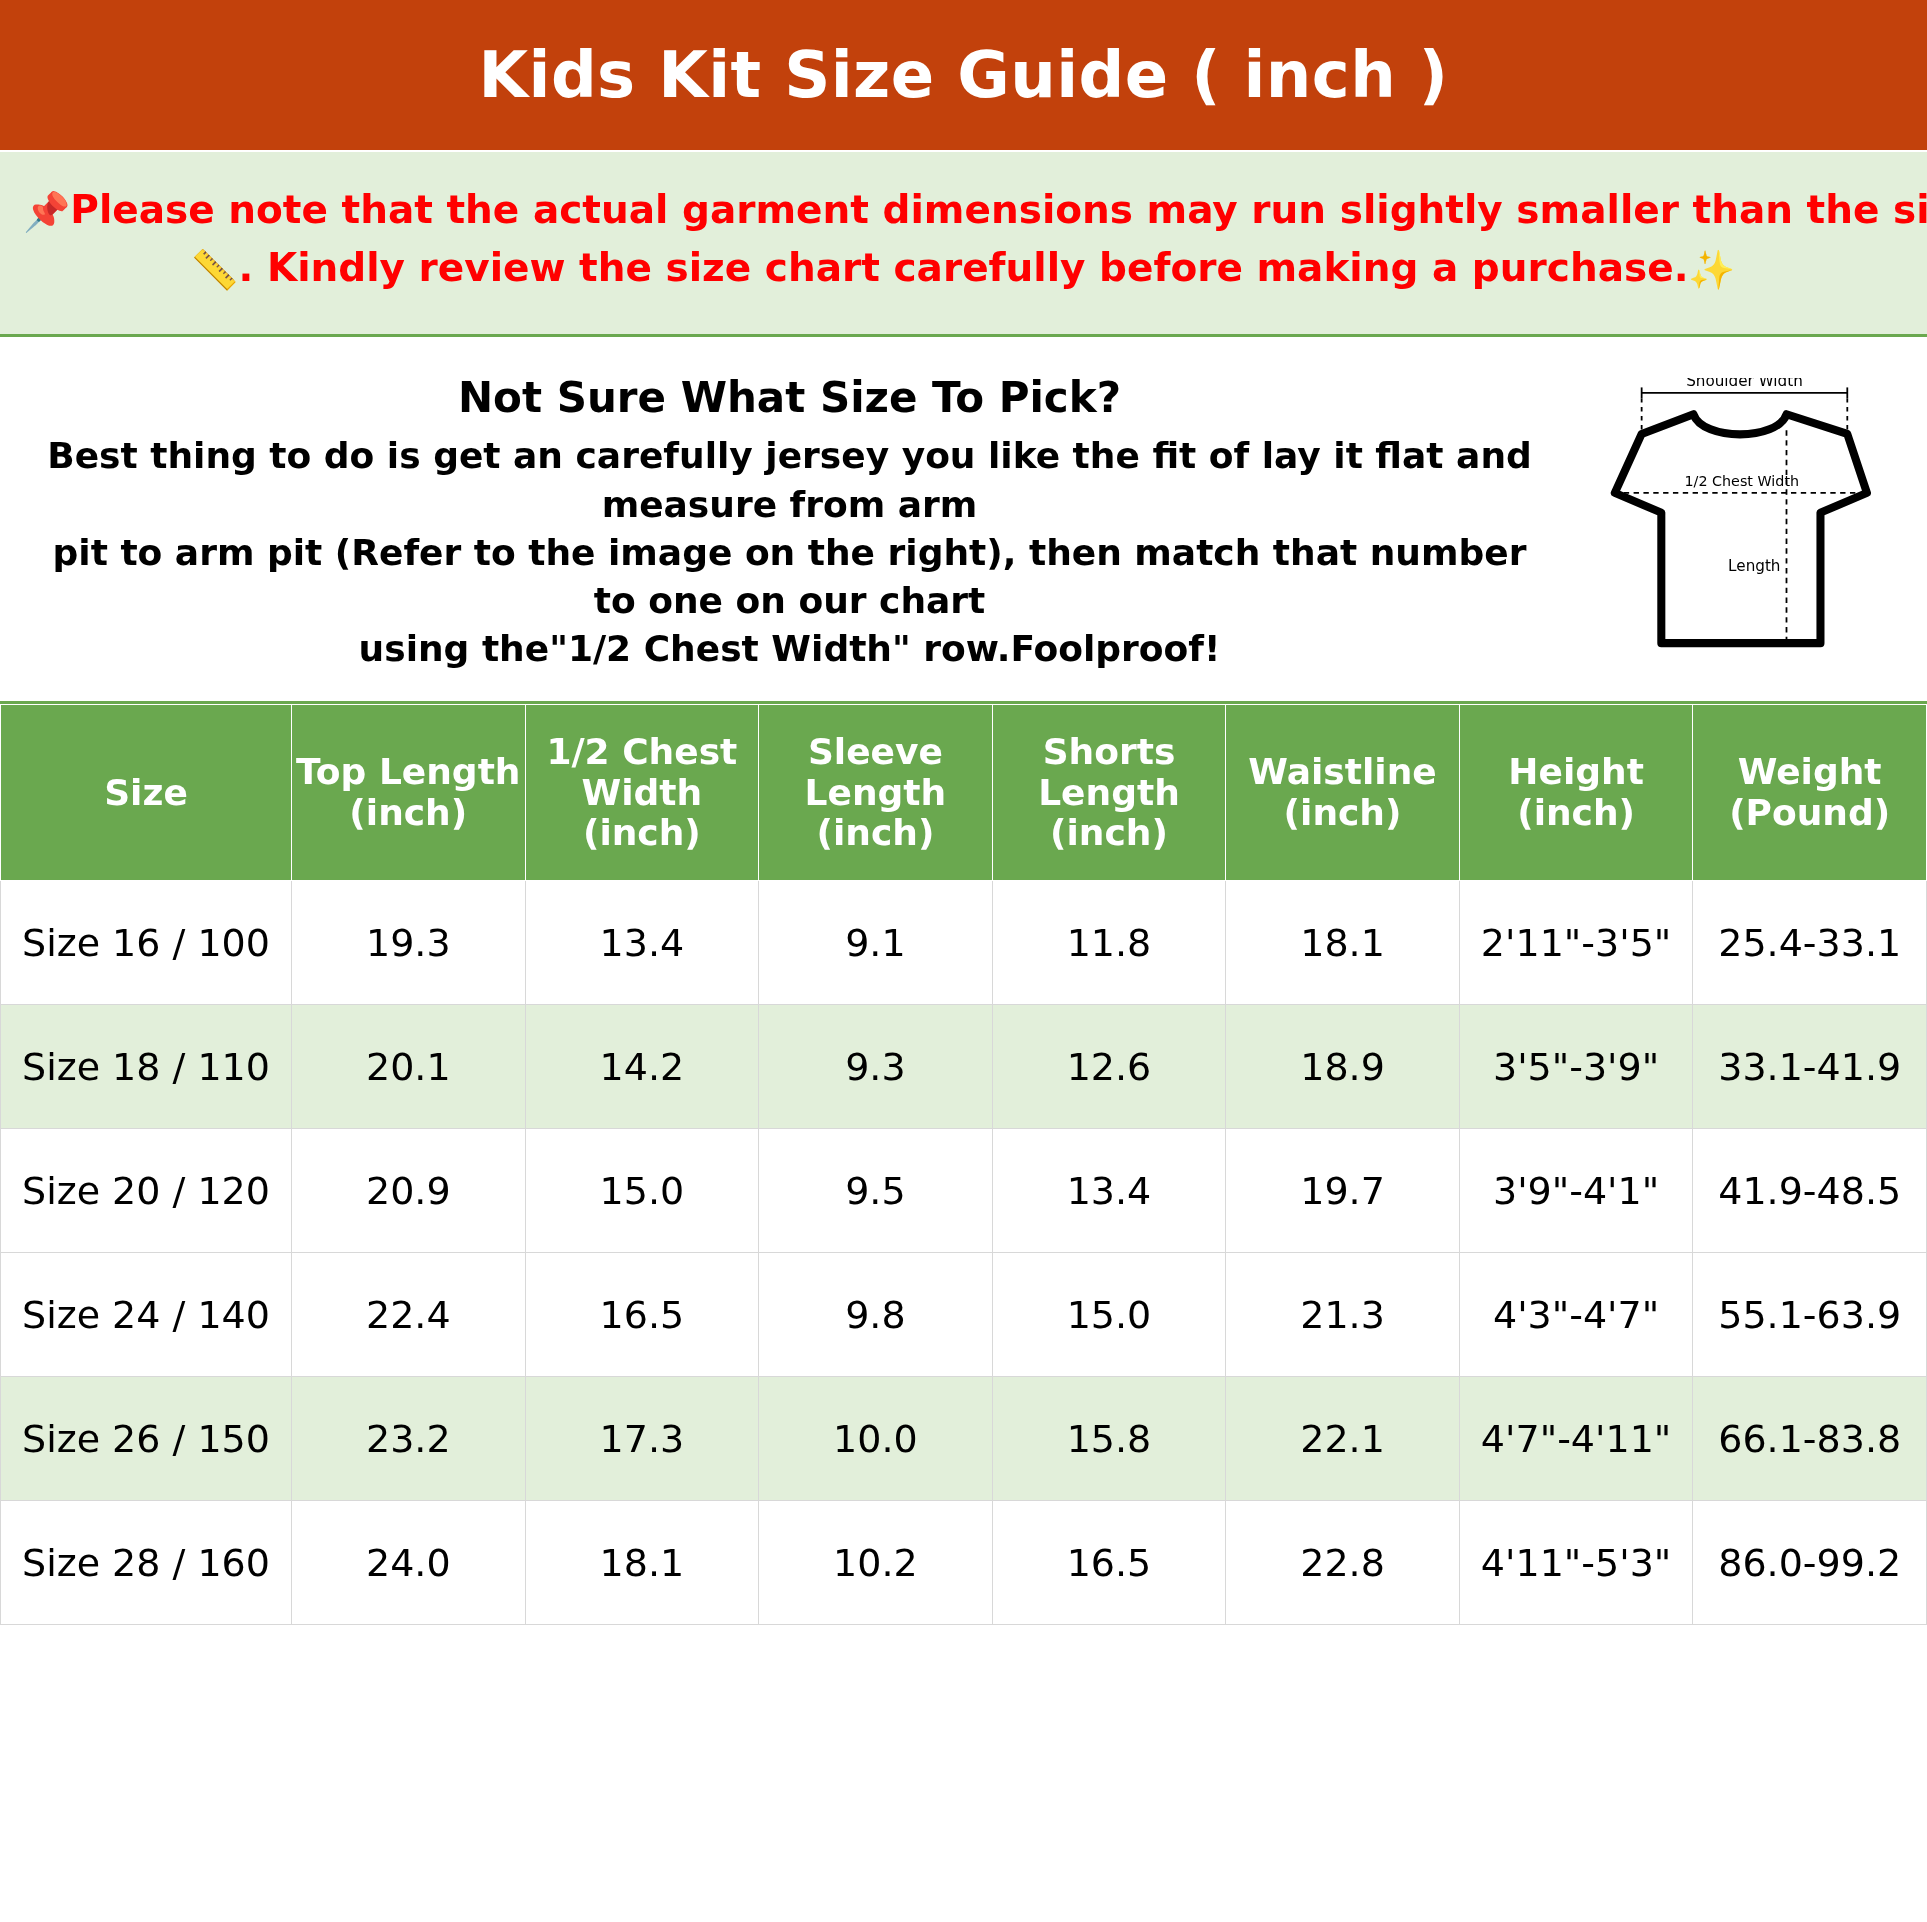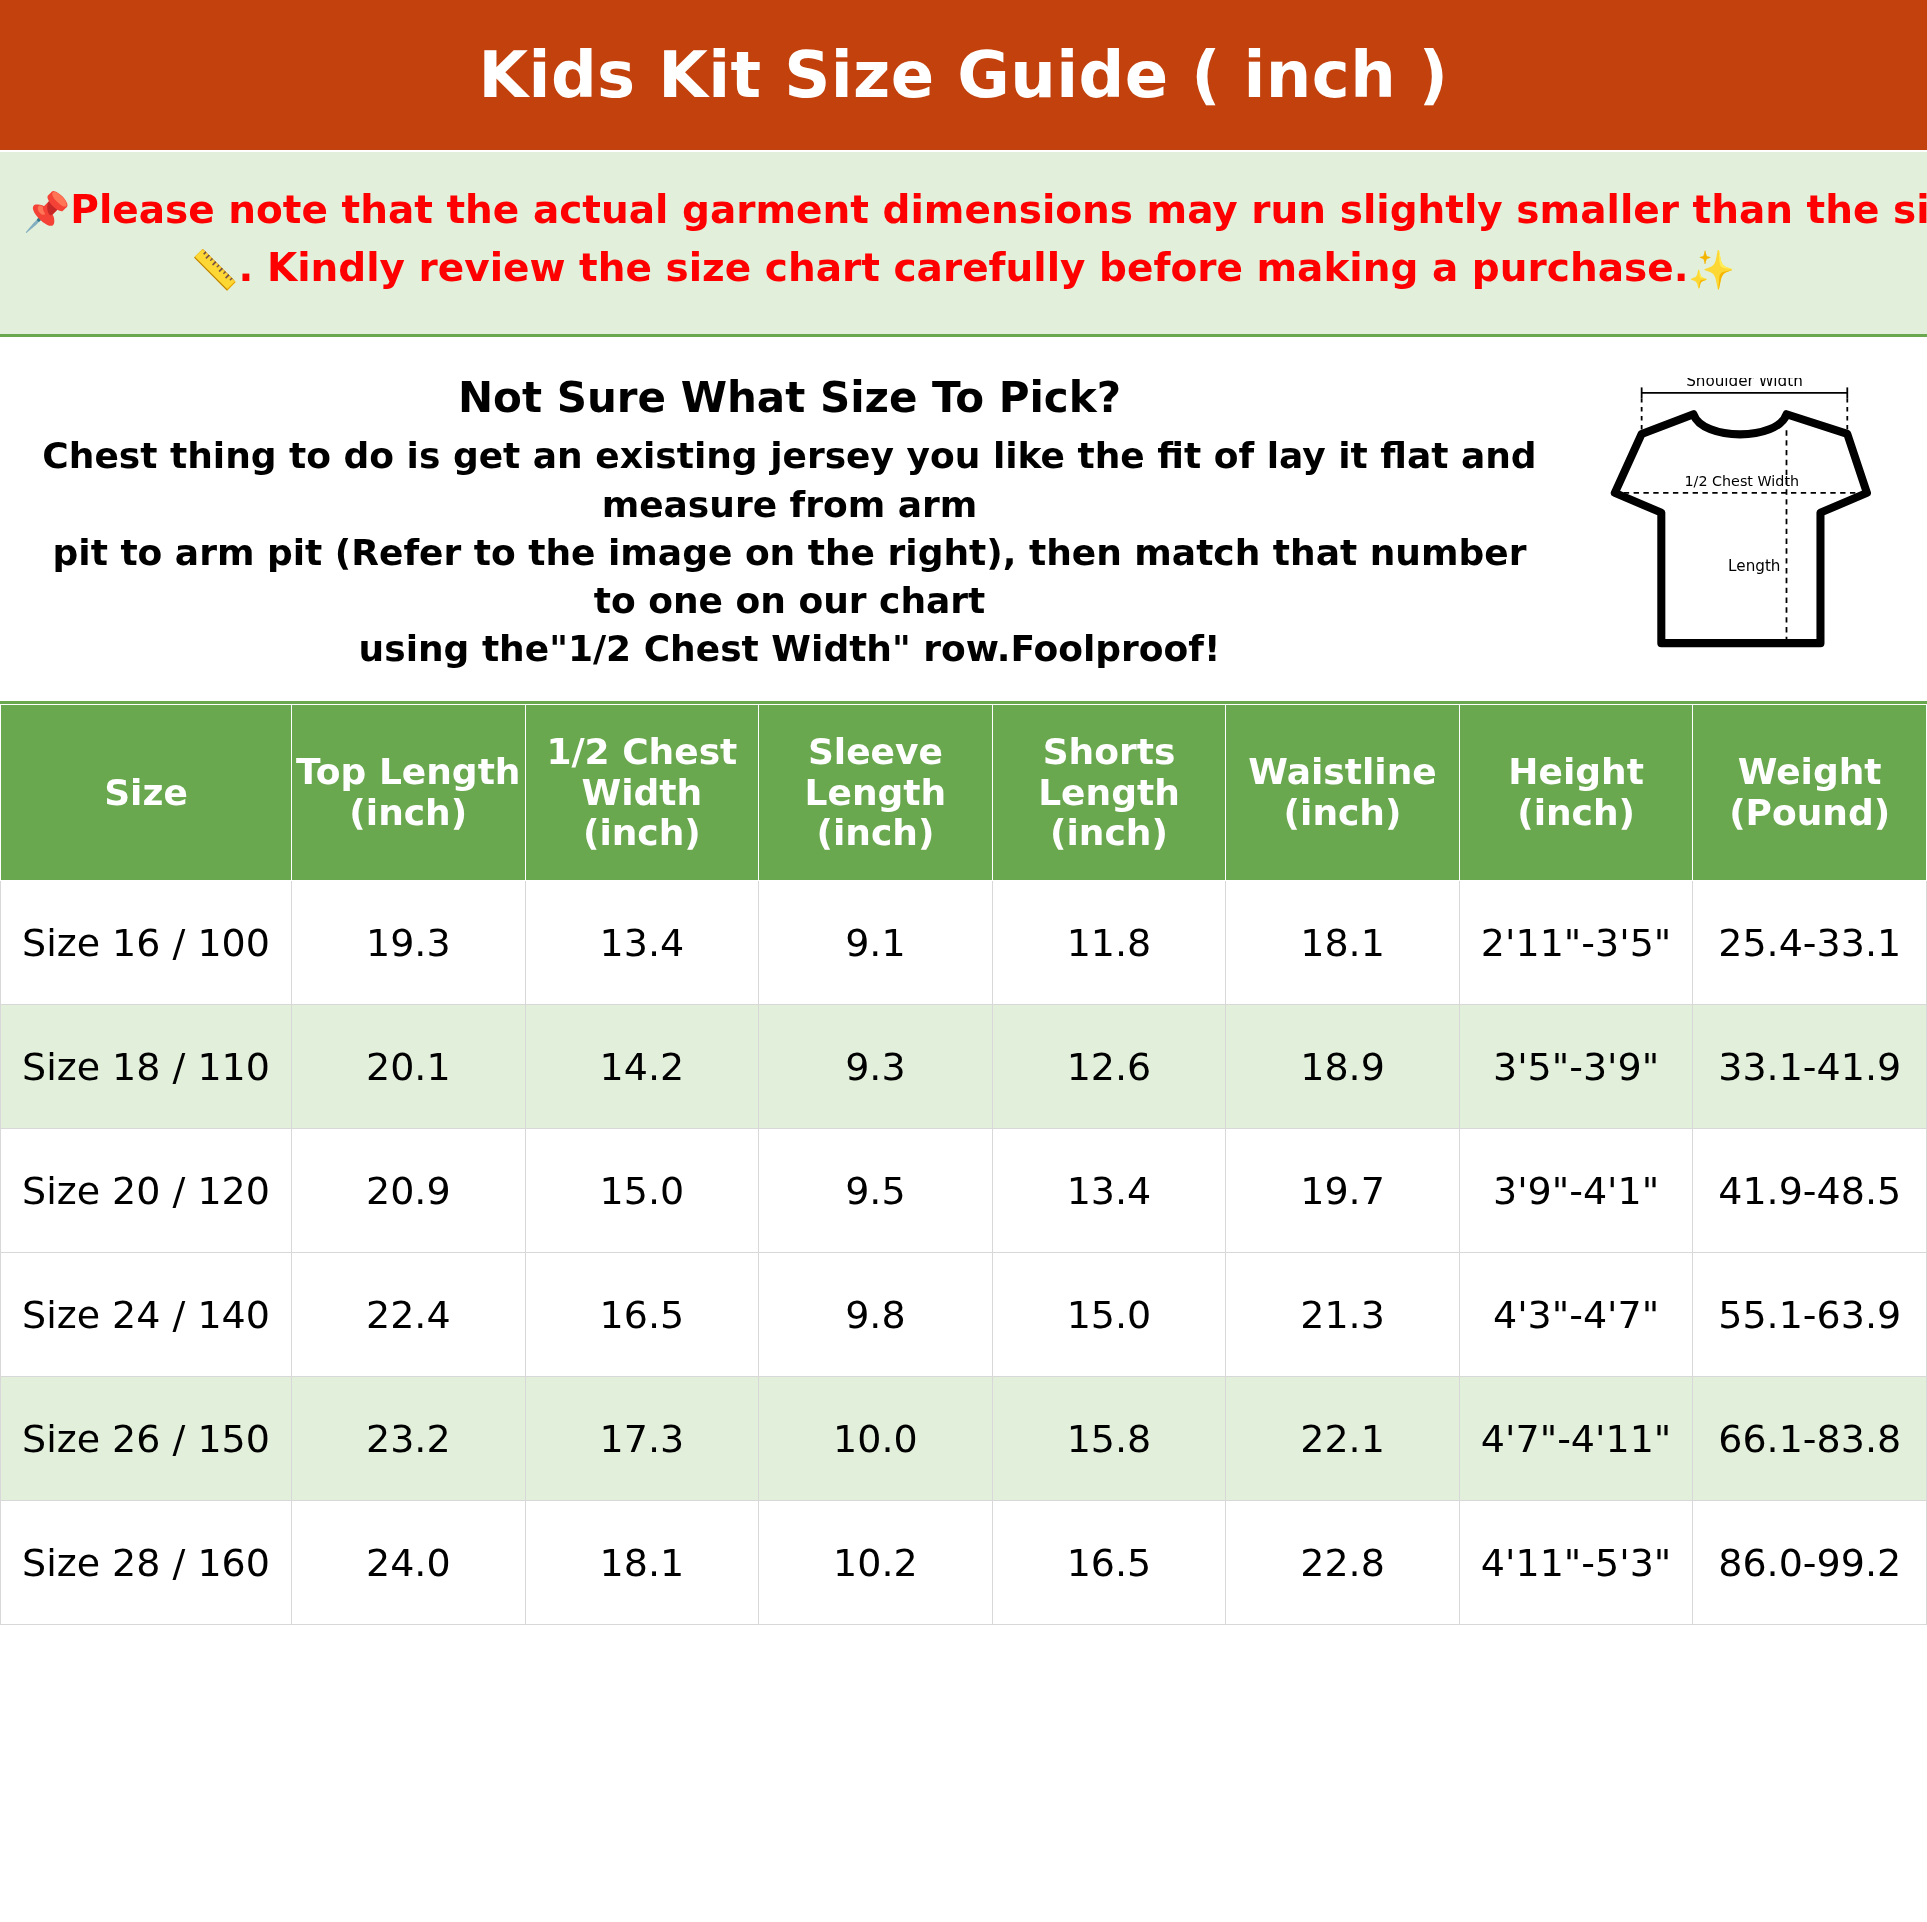--- a/index.html
+++ b/index.html
@@ -152,21 +152,21 @@
       <span class="note-icon">📌</span><span>Please note that the actual garment dimensions may run slightly smaller than the size chart</span>
     </div>
     <div class="note-line">
       <span class="note-icon">📏</span><span>. Kindly review the size chart carefully before making a purchase.</span><span class="note-icon">✨</span>
     </div>
   </div>
 
   <div class="help-section">
     <div class="help-text">
       <div class="help-title">Not Sure What Size To Pick?</div>
-      <div class="help-body">Chest thing to do is get an existing jersey you like the fit of lay it flat and measure from arm</div>
+      <div class="help-body">Best thing to do is get an carefully jersey you like the fit of lay it flat and measure from arm</div>
       <div class="help-body">pit to arm pit (Refer to the image on the right), then match that number to one on our chart</div>
       <div class="help-body">using the"1/2 Chest Width" row.Foolproof!</div>
     </div>
     <div class="diagram">
       <svg width="304" height="296" viewBox="0 0 340 330">
 
         <line x1="60" y1="16" x2="290" y2="16" stroke="#000" stroke-width="2"></line>
         <line x1="60" y1="10" x2="60" y2="22" stroke="#000" stroke-width="2"></line>
         <line x1="290" y1="10" x2="290" y2="22" stroke="#000" stroke-width="2"></line>
         <text x="175" y="8" font-size="17" font-family="DejaVu Sans, sans-serif" text-anchor="middle" fill="#000">Shoulder Width</text>

